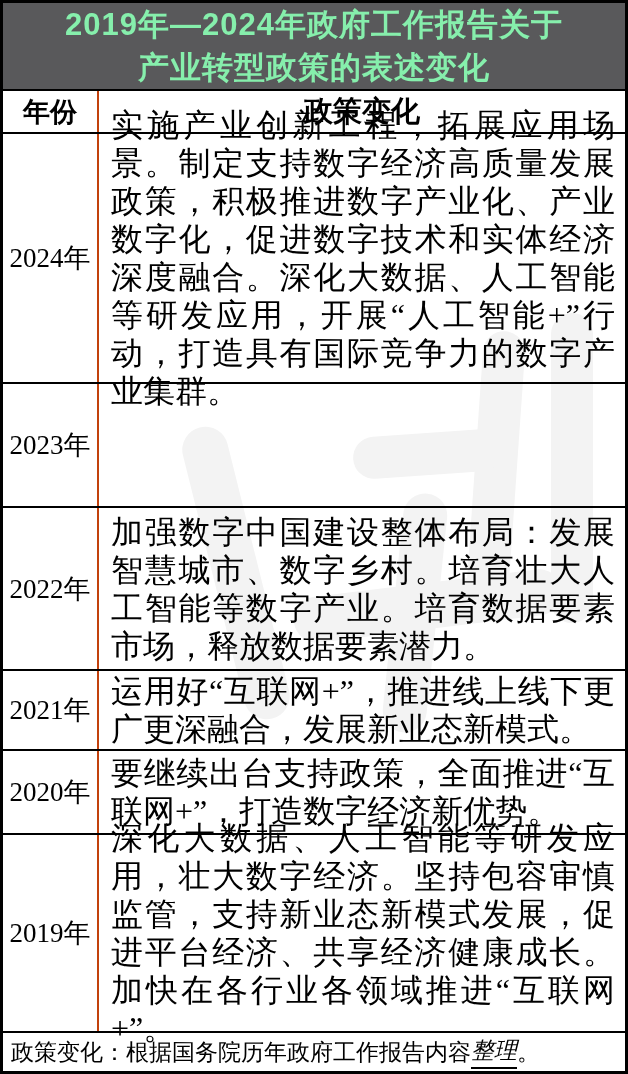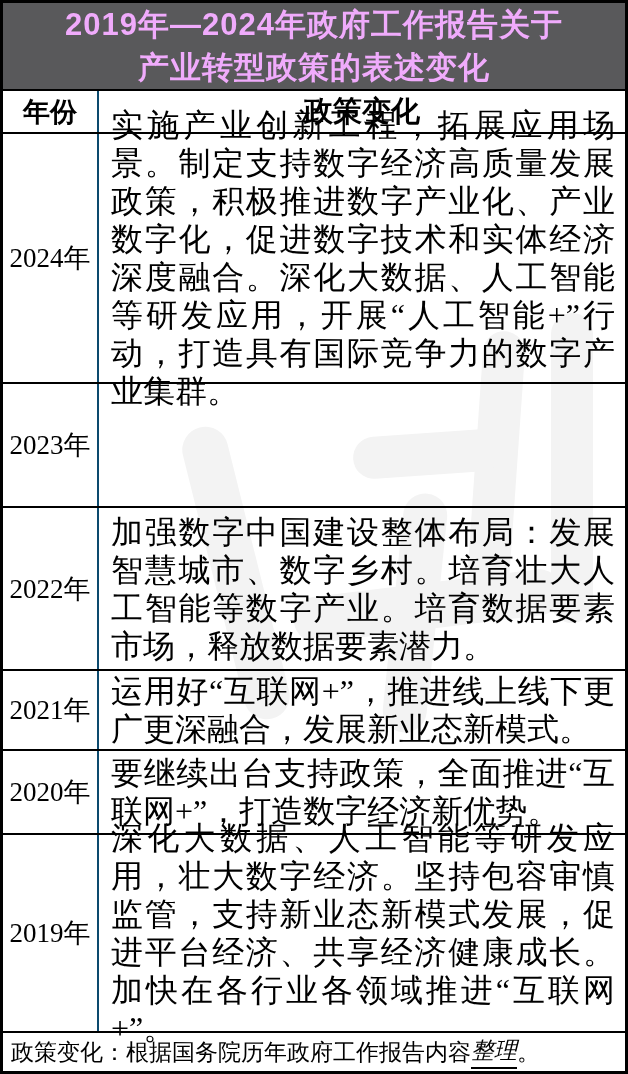--- a/index.html
+++ b/index.html
@@ -5,30 +5,30 @@
   html,body{margin:0;padding:0;background:#fff;}
   .sheet{
     width:628px;height:1074px;box-sizing:border-box;
     border:3px solid #000;background:#fff;position:relative;
     display:flex;flex-direction:column;overflow:hidden;
     font-family:"Liberation Serif","DejaVu Serif",serif;color:#000;
   }
   .watermark{position:absolute;left:140px;top:310px;width:480px;height:460px;z-index:0;pointer-events:none;}
   .layer{position:relative;z-index:1;}
   .title-bar{
-    background:#59595b;color:#f0abfc;text-align:center;
+    background:#59595b;color:#86efac;text-align:center;
     height:92px;border-bottom:2px solid #000;
     display:flex;flex-direction:column;justify-content:center;
     font-family:"Liberation Sans","DejaVu Sans",sans-serif;font-weight:bold;
     font-size:31px;line-height:43px;letter-spacing:1px;
   }
   .row{display:flex;border-bottom:2px solid #000;background:transparent;}
   .col-header{min-height:41px;font-weight:bold;font-size:29px;}
   .year-cell{
-    flex:0 0 94px;border-right:2px solid #0c4a6e;
+    flex:0 0 94px;border-right:2px solid #c2410c;
     display:flex;align-items:center;justify-content:center;
     font-size:27px;text-align:center;
   }
   .policy-cell{
     flex:1;display:flex;align-items:center;justify-content:center;
     padding:4px 10px 4px 12px;
     border-radius:8px;
   }
   .policy-text{
     font-size:32px;line-height:38px;

